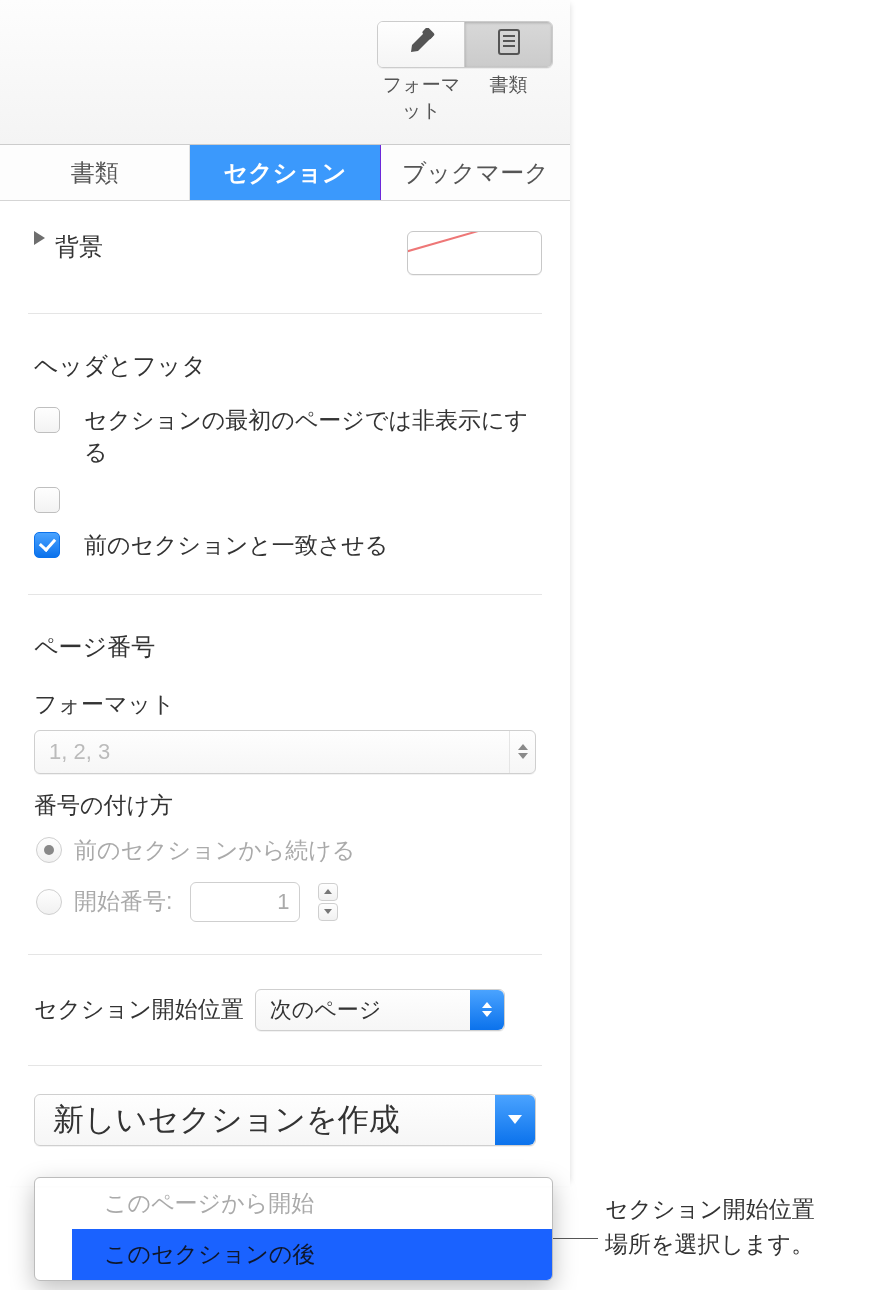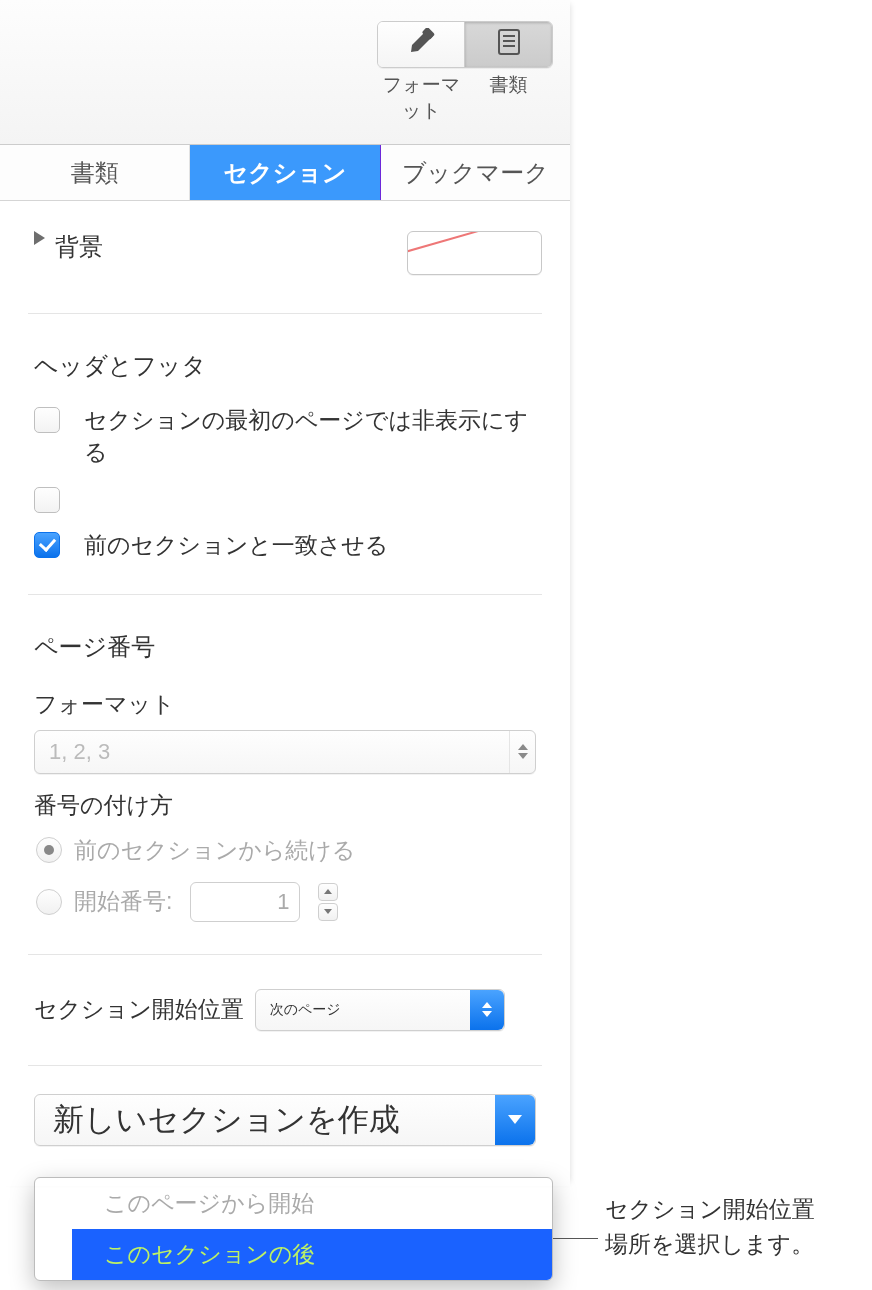--- a/index.html
+++ b/index.html
@@ -54,33 +54,33 @@
     
     .num-input { width: 110px; height: 40px; border: 1px solid #cfcfcf; border-radius: 6px; background: #fff; text-align: right; padding: 0 10px; font-size: 22px; margin-left: 6px; }
     .num-stepper { width: 22px; height: 40px; display: flex; flex-direction: column; margin-left: 6px; justify-content: center; gap: 2px; }
     .num-stepper .s { width: 20px; height: 18px; border: 1px solid #cfcfcf; border-radius: 4px; background: linear-gradient(#fefefe, #f1f1f1); display: flex; align-items: center; justify-content: center; }
     .num-stepper .up2 { width: 0; height: 0; border-left: 4px solid transparent; border-right: 4px solid transparent; border-bottom: 5px solid #777; }
     .num-stepper .down2 { width: 0; height: 0; border-left: 4px solid transparent; border-right: 4px solid transparent; border-top: 5px solid #777; }
     
     .inline-row { display: flex; align-items: center; gap: 11px; padding: 26px 34px; }
     .inline-label { font-size: 23px; color: #333; }
     .popup { flex: 0 0 250px; height: 42px; border: 1px solid #cfcfcf; border-radius: 6px; background: linear-gradient(#fefefe, #f6f6f6); display: flex; align-items: center; padding: 0 14px; position: relative; box-shadow: 0 1px 0 rgba(0,0,0,0.05); }
-    .popup-text { font-size: 14px; color: #333; }
+    .popup-text { font-size: 22px; color: #333; }
     .popup-arrow { position: absolute; right: 0; top: 0; bottom: 0; width: 34px; background: linear-gradient(#4aa3ff, #0b72ec); border-radius: 0 6px 6px 0; display: flex; flex-direction: column; align-items: center; justify-content: center; gap: 3px; }
     .popup-arrow .up3 { width: 0; height: 0; border-left: 5px solid transparent; border-right: 5px solid transparent; border-bottom: 6px solid #fff; }
     .popup-arrow .down3 { width: 0; height: 0; border-left: 5px solid transparent; border-right: 5px solid transparent; border-top: 6px solid #fff; }
     
     .big-popup { margin: 28px 34px 0; height: 52px; border: 1px solid #cfcfcf; border-radius: 6px; background: linear-gradient(#fefefe, #f6f6f6); display: flex; align-items: center; padding: 0 18px; position: relative; box-shadow: 0 1px 0 rgba(0,0,0,0.05); }
     .big-popup .popup-arrow2 { position: absolute; right: 0; top: 0; bottom: 0; width: 40px; background: linear-gradient(#4aa3ff, #0b72ec); border-radius: 0 6px 6px 0; display: flex; align-items: center; justify-content: center; }
     .popup-arrow2 .down4 { width: 0; height: 0; border-left: 7px solid transparent; border-right: 7px solid transparent; border-top: 9px solid #fff; }
     
     .menu { position: absolute; left: 34px; width: 519px; border: 1px solid #bcbcbc; border-radius: 6px; background: #fff; box-shadow: 0 8px 24px rgba(0,0,0,0.25); overflow: hidden; padding-left: 37px; }
     .menu-item { padding: 10px 32px; font-size: 23px; color: #333; }
     .menu-item.dim { color: #aaa; }
-    .menu-item.sel { background: #1a62ff; color: #bef264; }
+    .menu-item.sel { background: #1a62ff; color: #0f172a; }
     
     .callout-line { position: absolute; height: 1px; background: #555; }
     .callout-text { position: absolute; font-size: 23px; color: #333; line-height: 1.5; }
     
     .panel-shadow { position: absolute; left: 0; right: 0; top: 0; bottom: 0; pointer-events: none; box-shadow: 4px 0 6px -4px rgba(0,0,0,0.15); }
   </style>
 </head>
 <body>
 
 <div class="panel">

